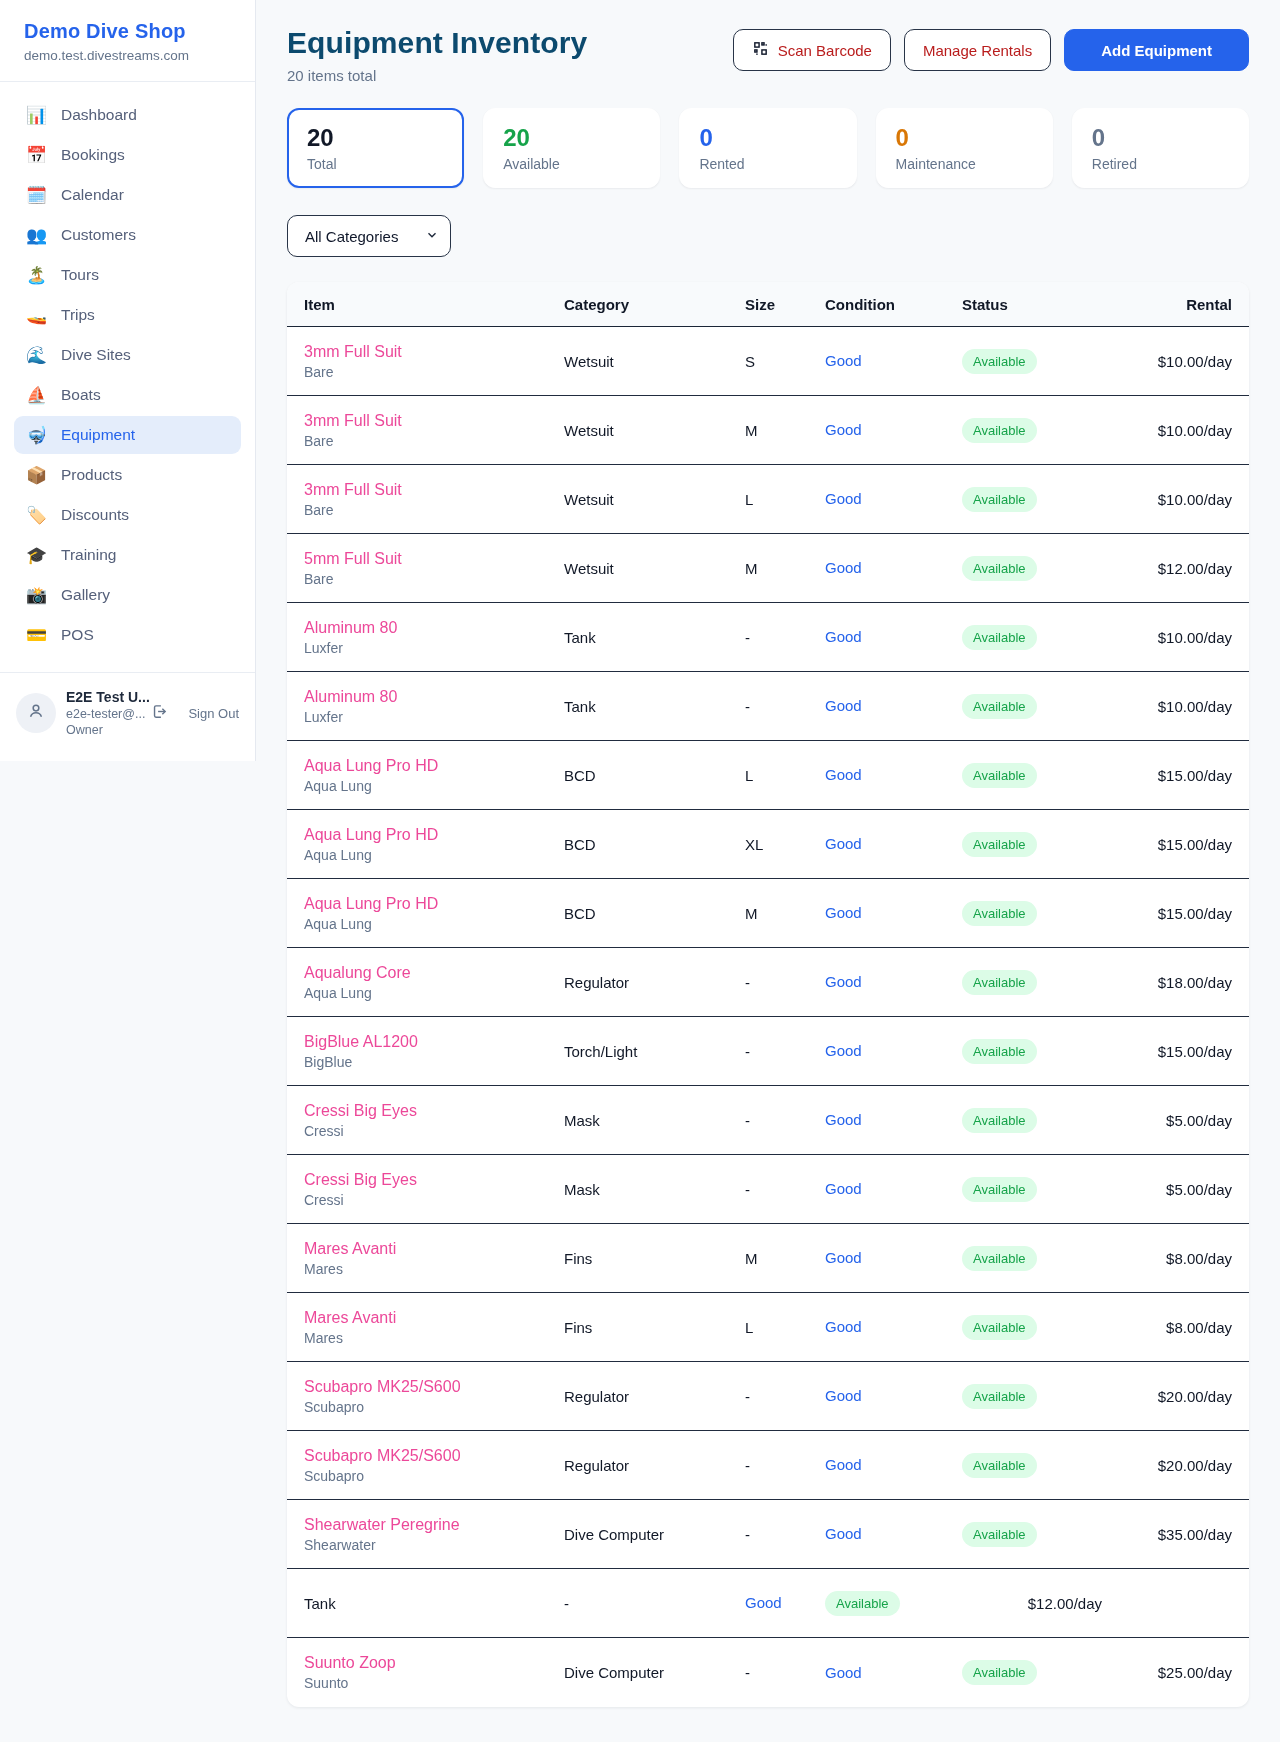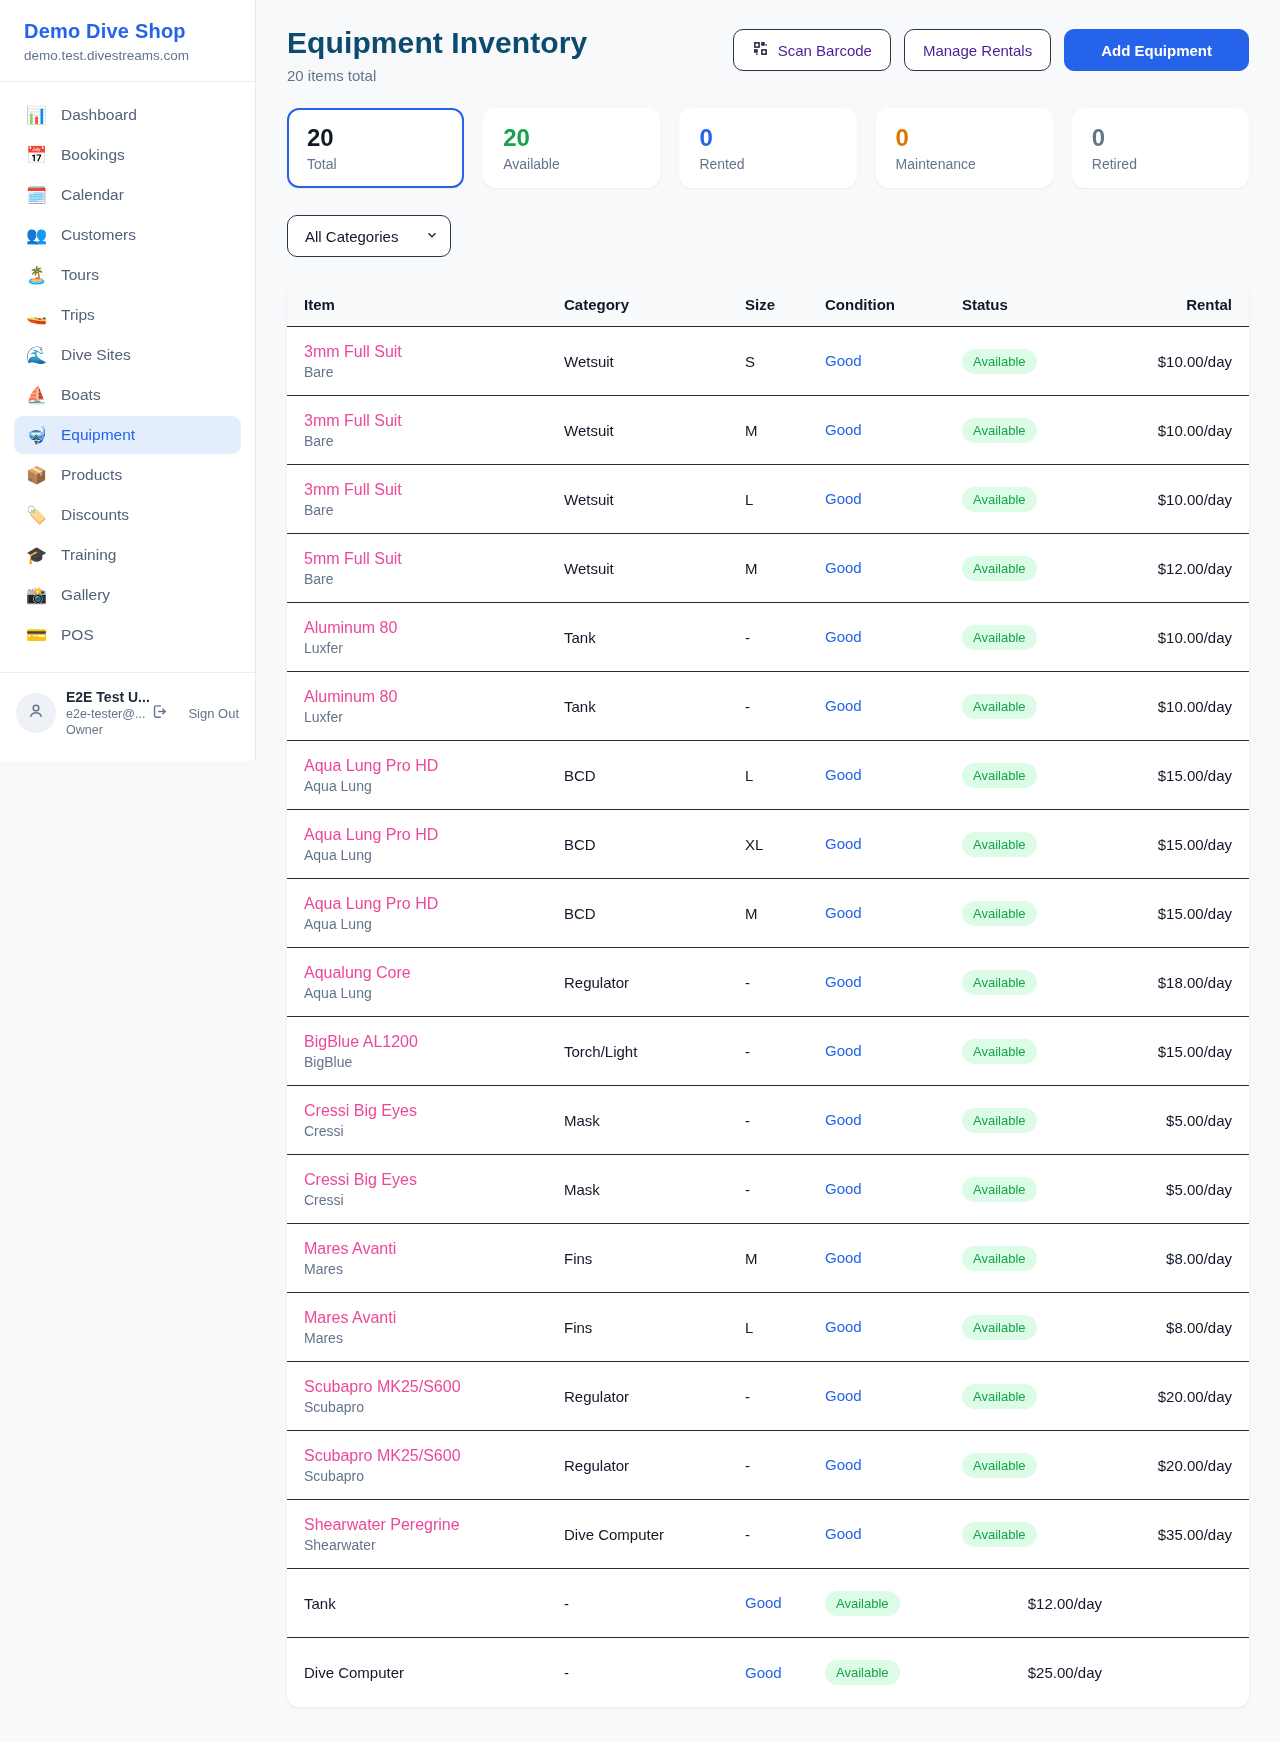--- a/index.html
+++ b/index.html
@@ -54,21 +54,21 @@
   
   .main { flex:1; padding:26px 31px 0 31px; }
   .page-head { display:flex; justify-content:space-between; align-items:flex-start; margin-bottom:24px; }
   .page-title { font-size:30px; font-weight:700; color:#0c4a6e; letter-spacing:.1px; }
   .page-sub { font-size:15px; color:#64748b; margin-top:7px; }
   .head-actions { display:flex; gap:13px; margin-top:3px; }
   .btn {
     display:flex; align-items:center; gap:9px;
     height:42px; padding:0 18px;
     background:#fff; border:1px solid #283447; border-radius:10px;
-    font-family:inherit; font-size:15px; color:#4c1d95; cursor:pointer;
+    font-family:inherit; font-size:15px; color:#b91c1c; cursor:pointer;
   }
   .btn.primary { background:#2563eb; border-color:#2563eb; color:#fff; font-weight:600; padding:0 36px; }
   
   .stats { display:flex; gap:19px; margin-bottom:27px; }
   .stat {
     flex:1; background:#fff; border-radius:12px;
     border:1px solid #fff;
     box-shadow:0 1px 2px rgba(15,23,42,.06);
     padding:15px 19px; cursor:pointer;
   }
@@ -604,20 +604,24 @@
     <div>
       <span class="cond-link">Good</span>
     </div>
     <div>
       <span class="pill">Available</span>
     </div>
     <div class="price">$12.00/day</div>
   </div>
 
   <div class="trow tbody-row">
+    <div>
+      <div class="item-name">Suunto Zoop</div>
+      <div class="item-brand">Suunto</div>
+    </div>
     <div class="cell">Dive Computer</div>
     <div class="cell">-</div>
     <div>
       <span class="cond-link">Good</span>
     </div>
     <div>
       <span class="pill">Available</span>
     </div>
     <div class="price">$25.00/day</div>
   </div>

